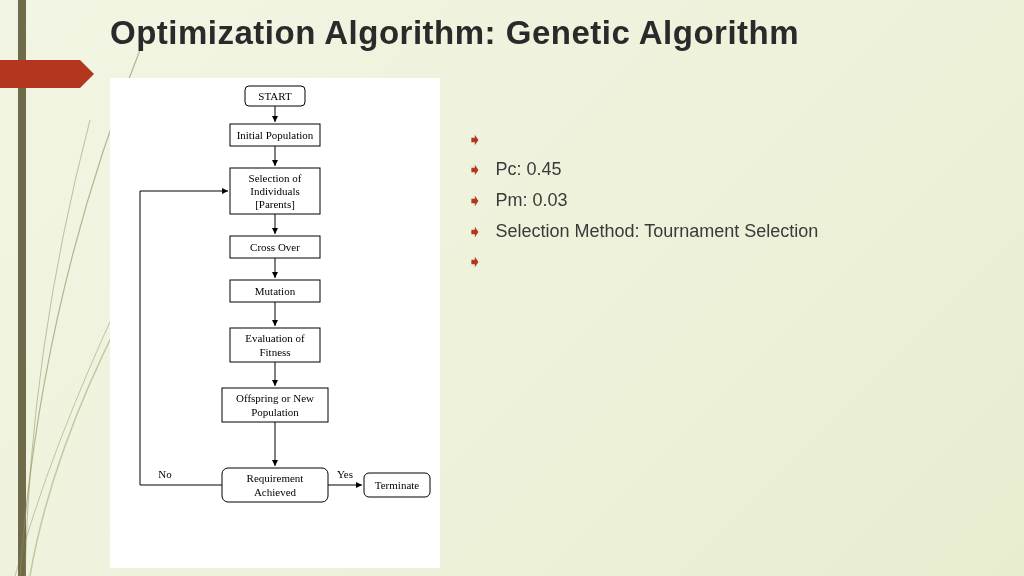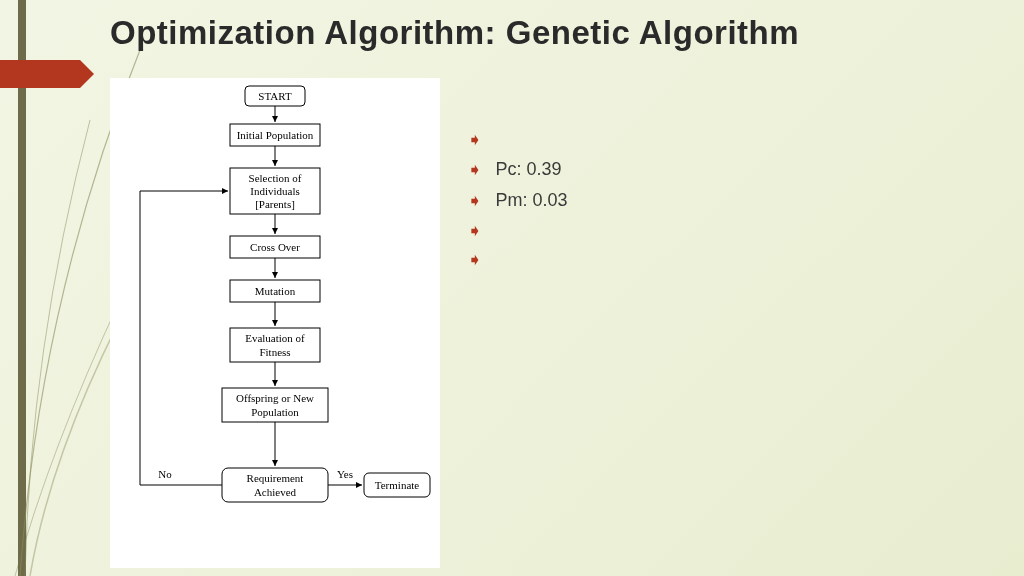--- a/index.html
+++ b/index.html
@@ -169,25 +169,26 @@
     <line x1="30" y1="113" x2="118" y2="113" stroke="#000" stroke-width="1" marker-end="url(#arrow)"></line>
   </svg>
 </div>
 
 <div class="bullets">
   <div class="bullet-row">
     <span class="bullet-icon">➧</span>
   </div>
   <div class="bullet-row">
     <span class="bullet-icon">➧</span>
-    <span>Pc: 0.39</span>
+    <span>Pc: 0.45</span>
   </div>
   <div class="bullet-row">
     <span class="bullet-icon">➧</span>
     <span>Pm: 0.03</span>
   </div>
   <div class="bullet-row">
     <span class="bullet-icon">➧</span>
+    <span>Selection Method: Tournament Selection</span>
   </div>
   <div class="bullet-row">
     <span class="bullet-icon">➧</span>
   </div>
 </div>
 
 </body></html>

